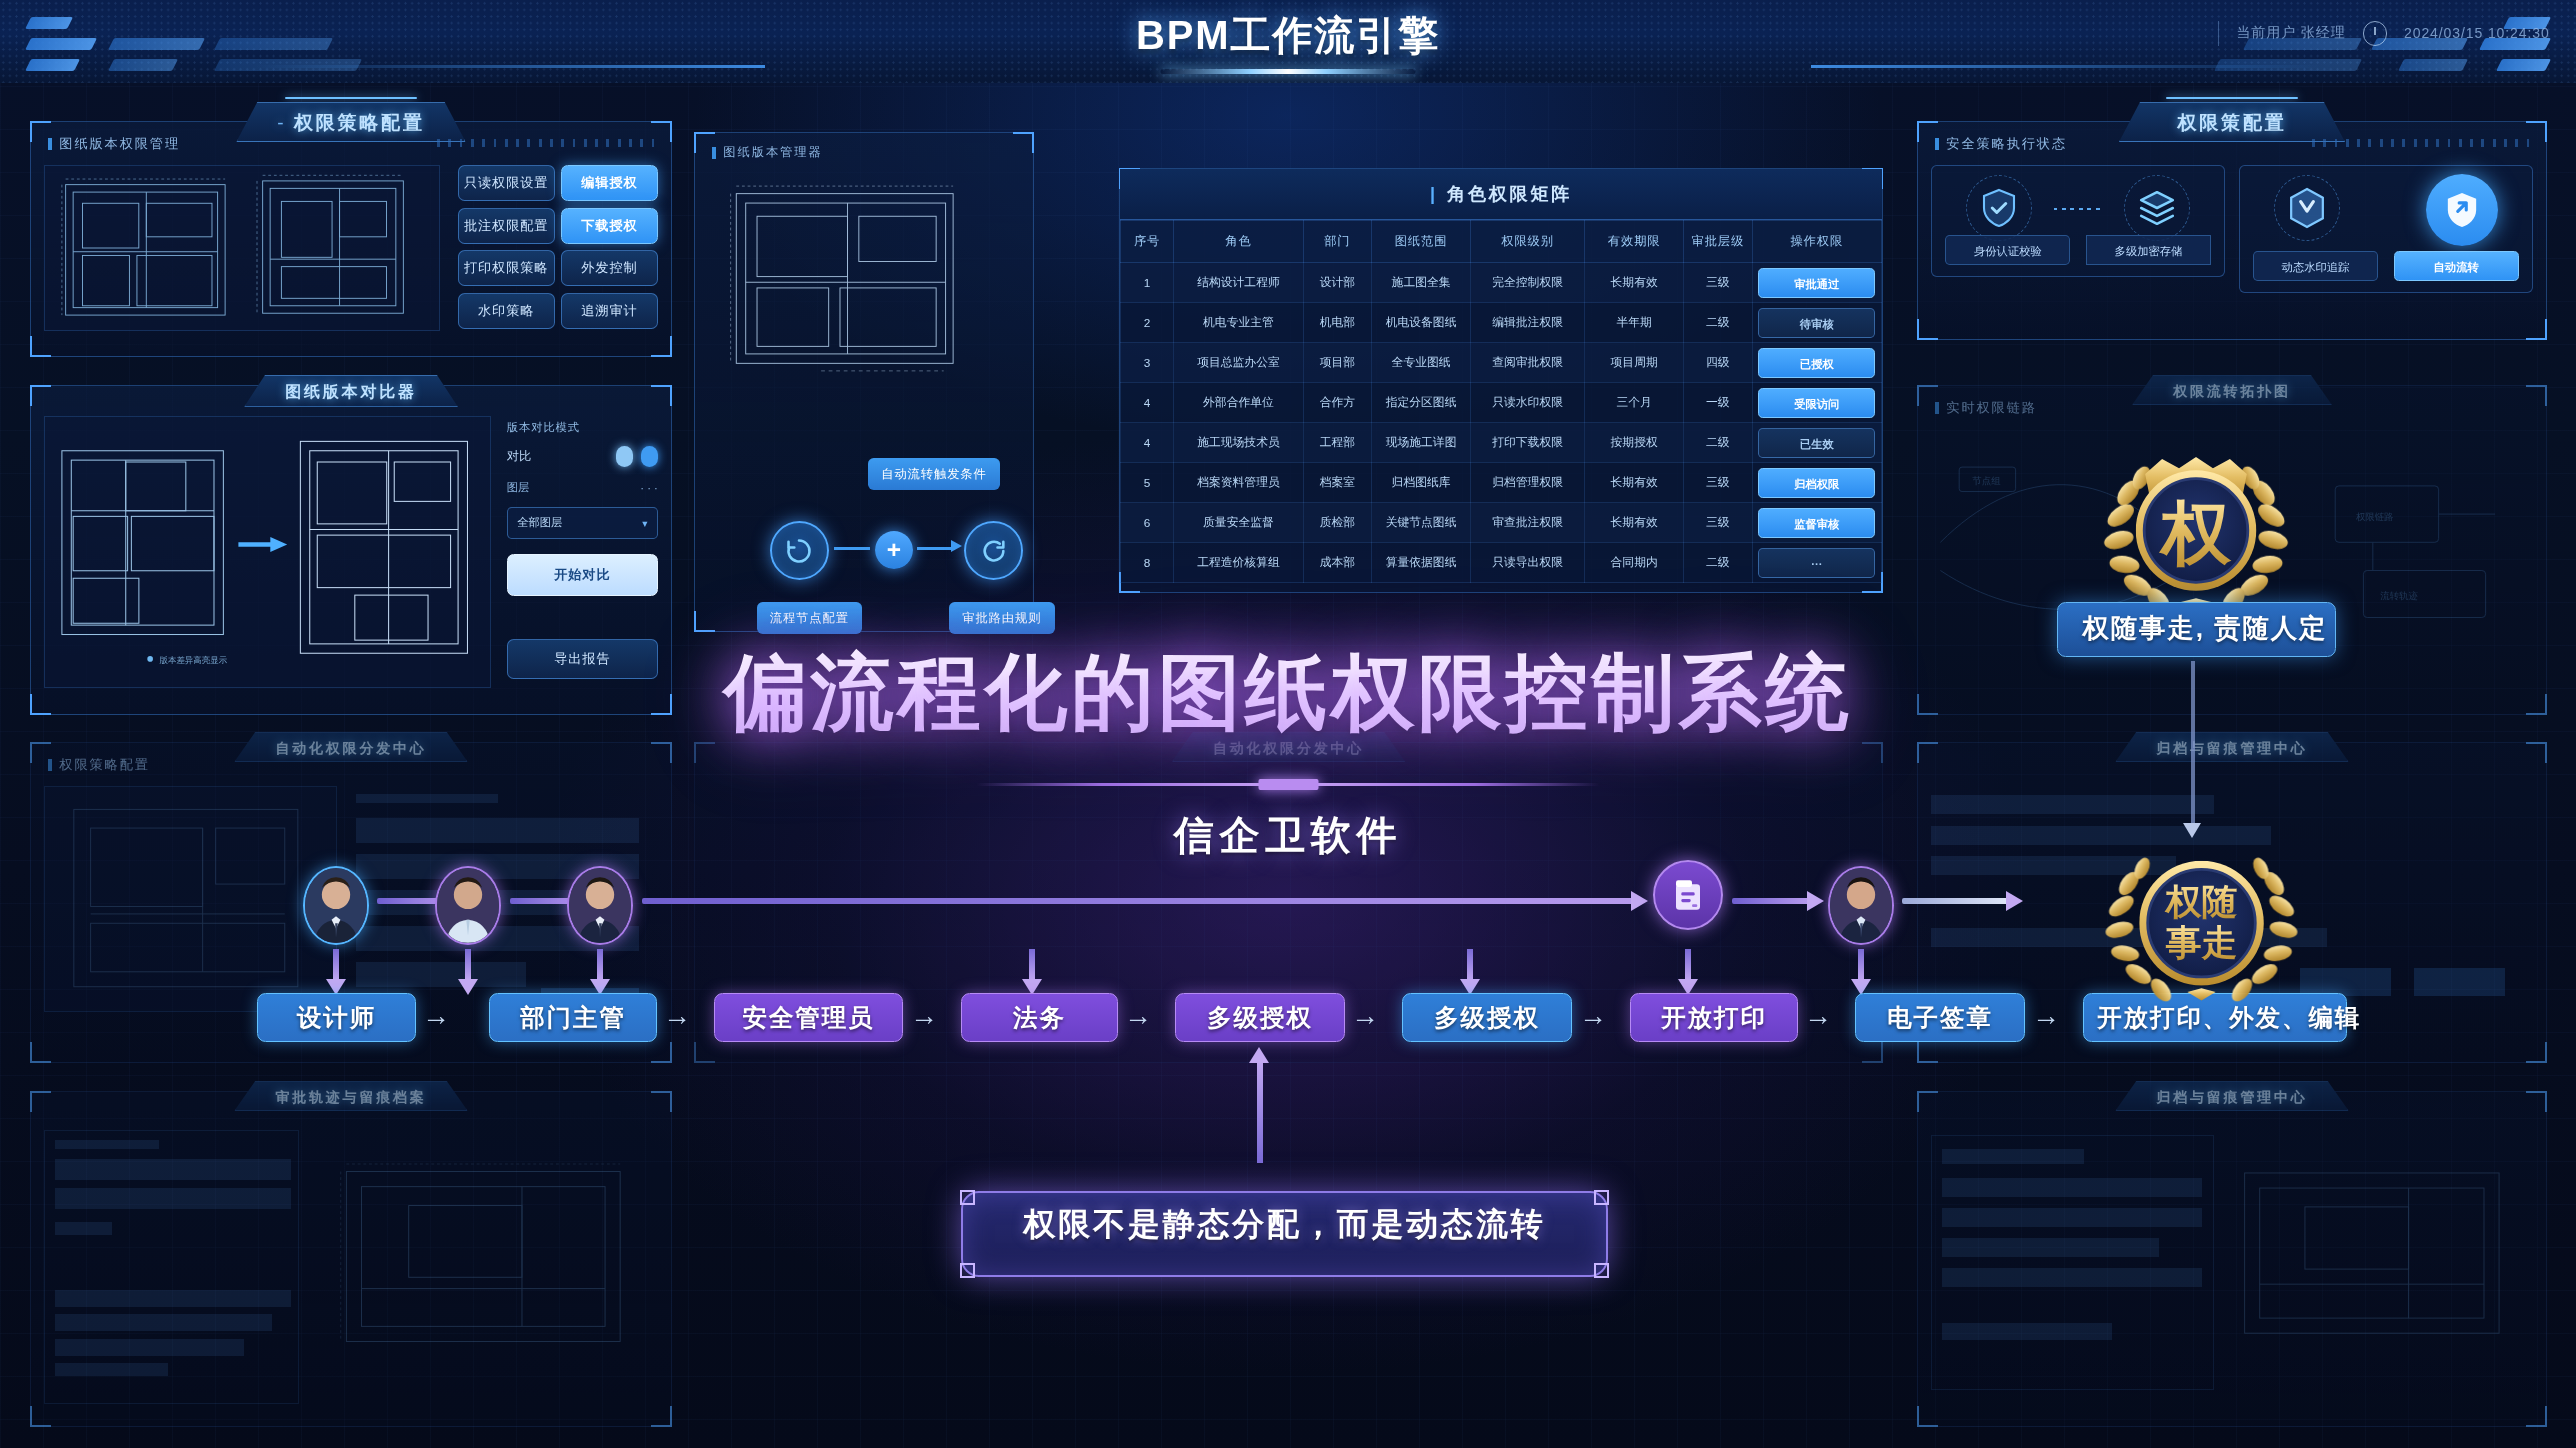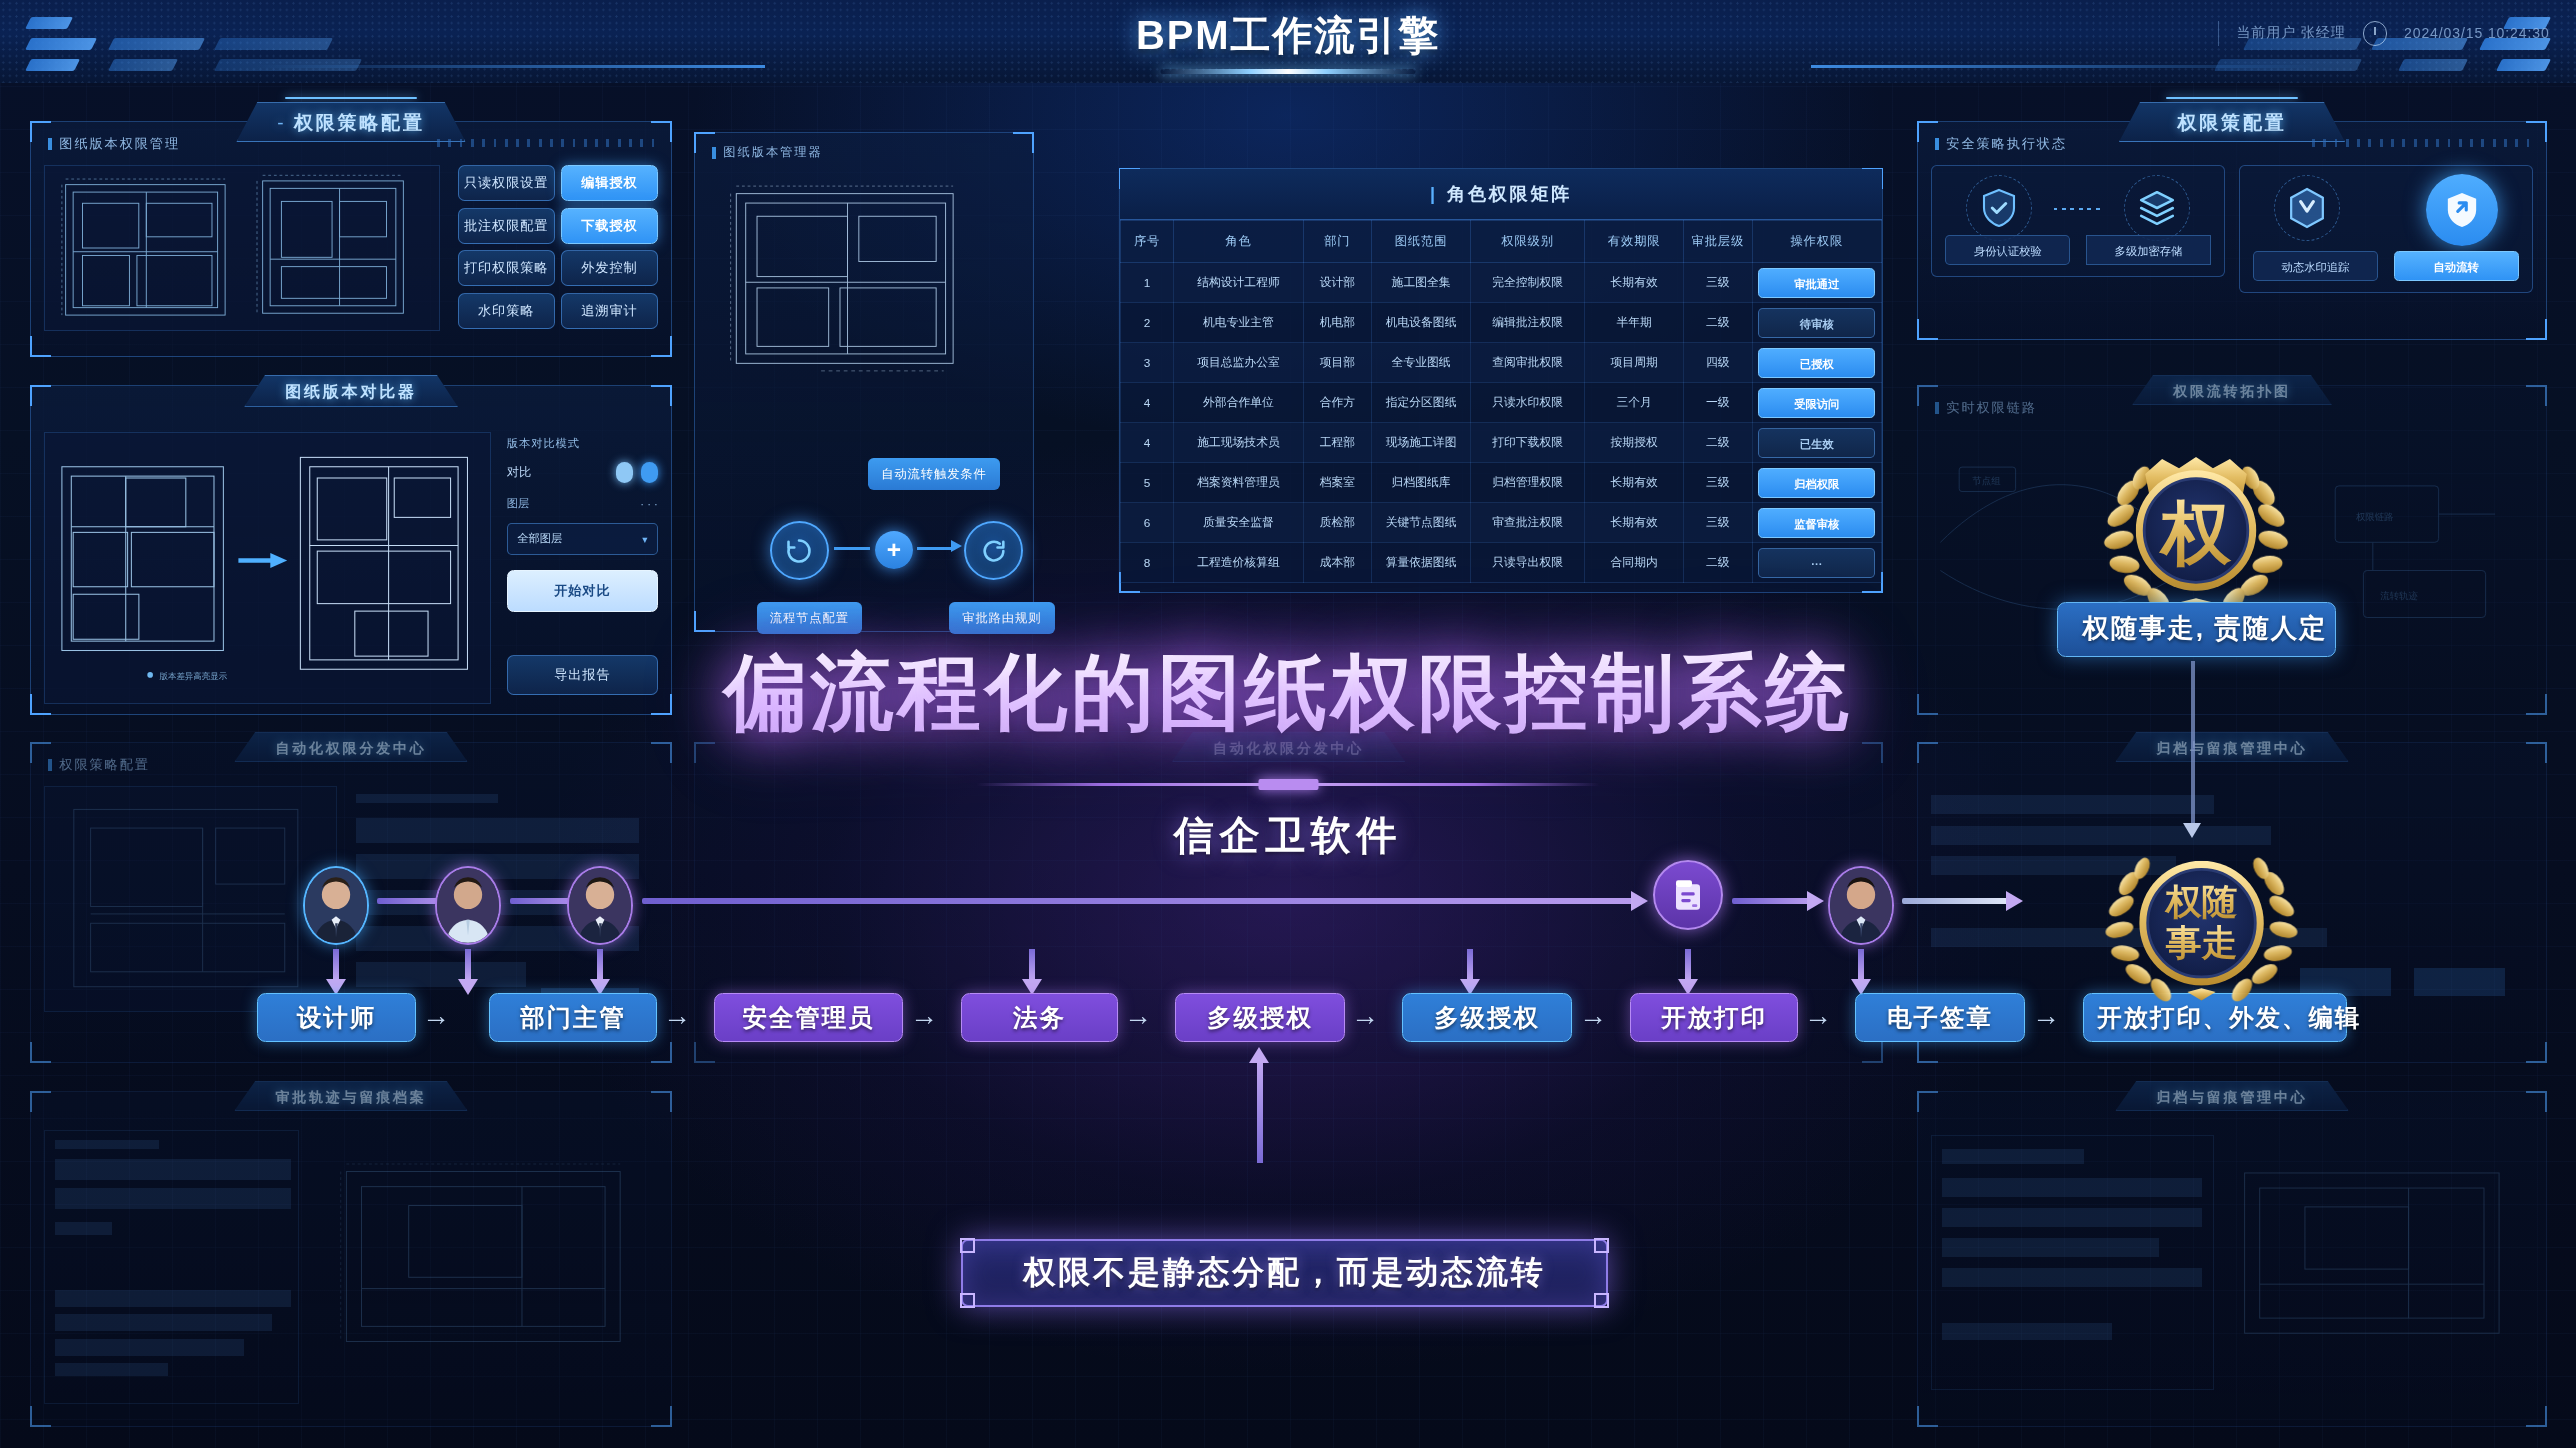--- a/index.html
+++ b/index.html
@@ -302,27 +302,26 @@
   .callout{
     position:absolute; height:55px; line-height:51px; padding:0 24.5px;
     border-radius:8.5px; text-align:center; white-space:nowrap;
     font-size:26.4px; font-weight:bold; color:#ffffff; letter-spacing:1.9px;
     background:linear-gradient(180deg,#2b6fc4,#1d4f97);
     border:1.9px solid #62b6f5;
     box-shadow:0 0 19px rgba(60,150,240,.5);
     text-shadow:0 1.9px 3.8px rgba(0,0,0,.5);
   }
   .banner{
-    position:absolute; height:68px; line-height:62px; text-align:center;
+    position:absolute; height:86px; line-height:62px; text-align:center;
     font-size:32px; font-weight:bold; color:#ffffff; letter-spacing:2.8px;
     background:linear-gradient(180deg, rgba(40,44,120,.92), rgba(30,32,92,.92));
-    border:2.8px solid #8f7ce8; border-radius:7px;
+    border:2.8px solid #8f7ce8; border-radius:18px;
     box-shadow:0 0 32px rgba(140,110,240,.6), inset 0 0 26.4px rgba(90,80,190,.5);
     text-shadow:0 0 11.3px rgba(170,150,255,.6), 0 1.9px 3.8px rgba(0,0,0,.6);
-    margin-top:48px;
   }
   .banner .bcorner{
     position:absolute; width:15px;height:15px;
     border:2.8px solid #c9b6ff; border-color:#c9b6ff;
   }
   .bc-tl{left:-2.8px;top:-2.8px;border-right:none;border-bottom:none;}
   .bc-tr{right:-2.8px;top:-2.8px;border-left:none;border-bottom:none;}
   .bc-bl{left:-2.8px;bottom:-2.8px;border-right:none;border-top:none;}
   .bc-br{right:-2.8px;bottom:-2.8px;border-left:none;border-top:none;}
 
@@ -428,21 +427,21 @@
       </div>
     </div>
   </div>
 
   <div class="panel" style="left:30px; top:385px; width:642px; height:330px;">
     <span class="corner c-tl"></span>
       <span class="corner c-tr"></span>
     <span class="corner c-bl"></span>
       <span class="corner c-br"></span>
     <div class="panel-tab" style="top:-11.3px; height:32px; line-height:32px; min-width:208px; font-size:16px;">图纸版本对比器</div>
-    <div class="panel-body" style="top:46px;">
+    <div class="panel-body" style="top:30px;">
       <div class="bp" style="position:absolute;left:0;top:0;width:447px;height:272px;">
         <svg viewBox="0 0 474 288" preserveAspectRatio="none">
           <g stroke="#a9d4f7" fill="none" stroke-width="1.1" opacity=".9">
             <rect x="18" y="36" width="172" height="196"></rect>
             <rect x="28" y="46" width="152" height="176"></rect>
             <rect x="86" y="48" width="64" height="52"></rect>
             <rect x="30" y="106" width="58" height="58"></rect>
             <rect x="92" y="106" width="88" height="58"></rect>
             <rect x="30" y="172" width="70" height="48"></rect>
             <path d="M28 100 H180 M86 46 V222"></path>

